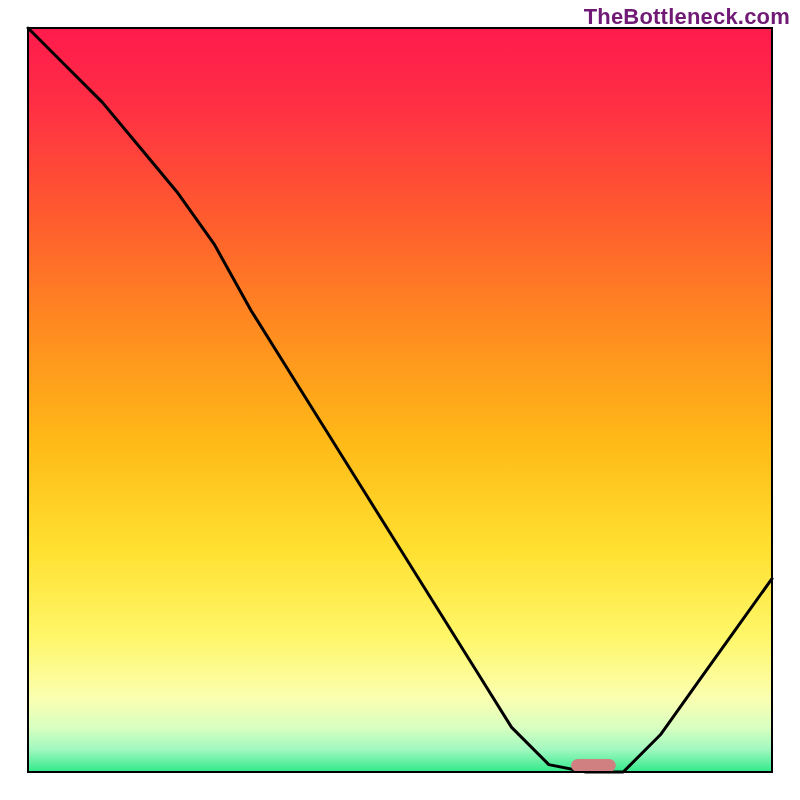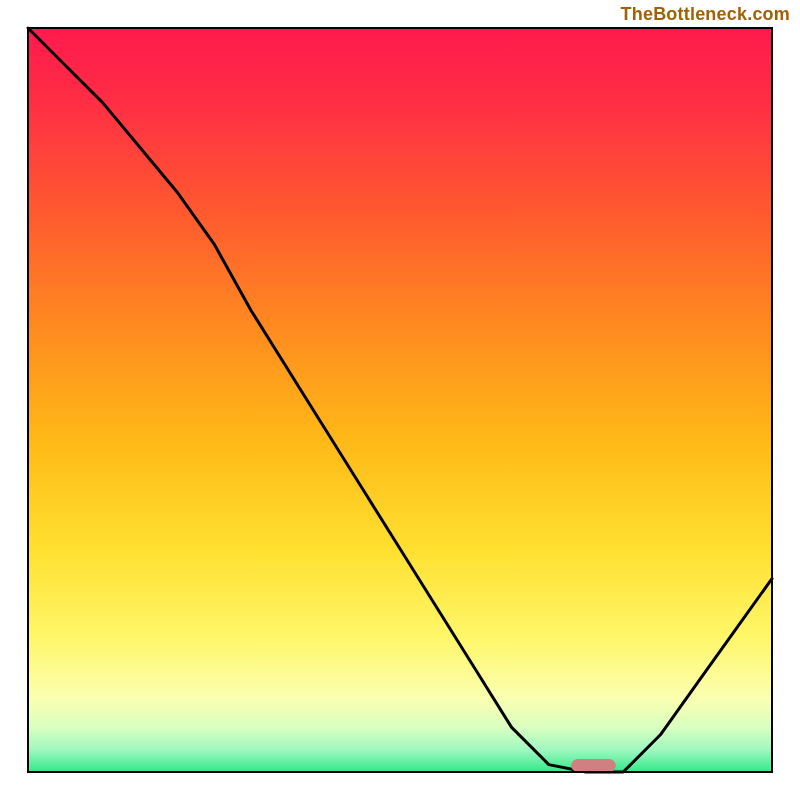--- a/index.html
+++ b/index.html
@@ -12,23 +12,23 @@
   }
   .chart-container {
     position: relative;
     width: 800px;
     height: 800px;
   }
   .watermark {
     position: absolute;
     top: 4px;
     right: 10px;
-    font-size: 18px;
+    font-size: 22px;
     font-weight: 600;
-    color: #a16207;
+    color: #701a75;
     letter-spacing: 0.2px;
     z-index: 10;
   }
   svg.plot {
     position: absolute;
     top: 0;
     left: 0;
     width: 800px;
     height: 800px;
   }

